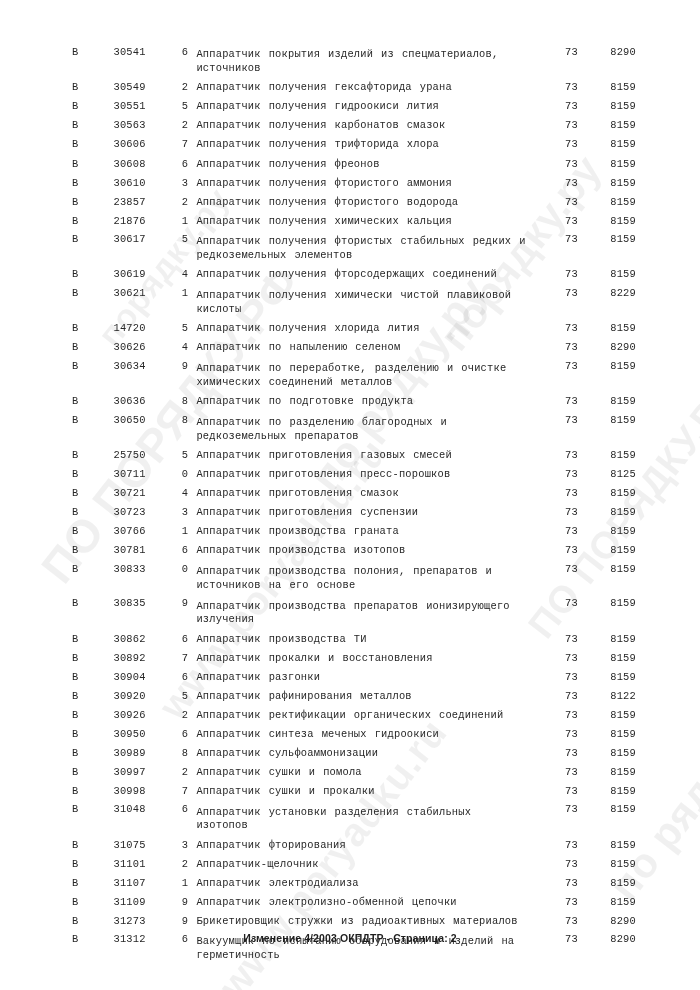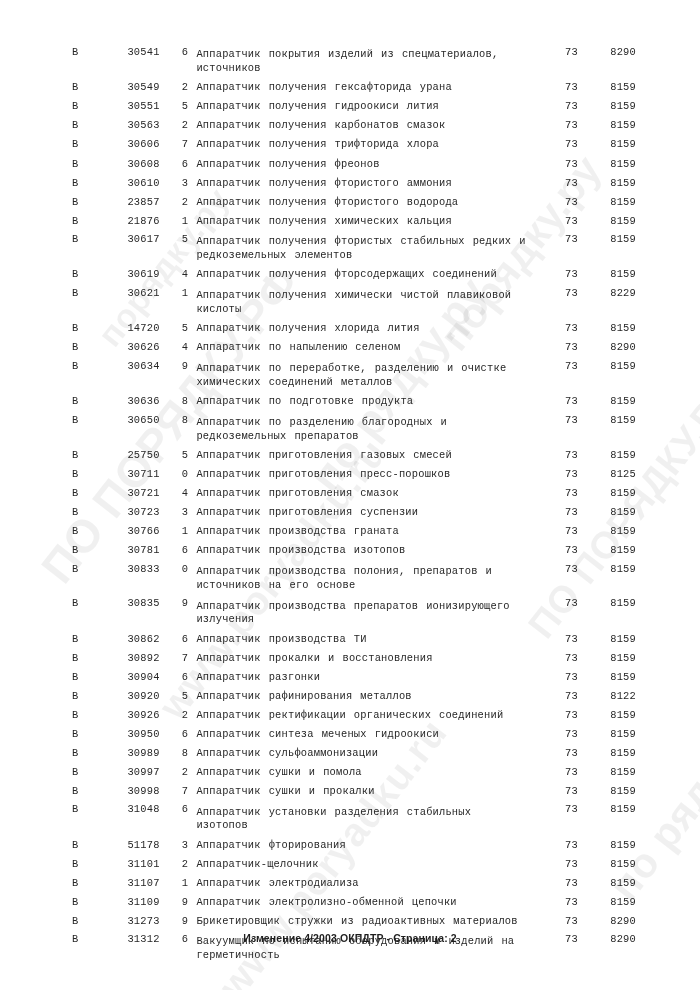--- a/index.html
+++ b/index.html
@@ -66,21 +66,21 @@
   col.c-check   { width: 22px;  }
   col.c-name    { width: 322px; }
   col.c-cat     { width: 46px;  }
   col.c-class   { width: 56px;  }
 
   td.letter {
     text-align: left;
     padding-left: 2px;
   }
   td.code {
-    text-align: center;
+    text-align: left;
     padding-right: 6px;
   }
   td.check {
     text-align: center;
   }
   td.name {
     text-align: left;
     padding-left: 9px;
     padding-right: 4px;
     word-spacing: 1.5px;
@@ -420,21 +420,21 @@
         <tr class="row multiline">
           <td class="letter">В</td>
           <td class="code">31048</td>
           <td class="check">6</td>
           <td class="name">Аппаратчик установки разделения стабильных изотопов</td>
           <td class="cat">73</td>
           <td class="cls">8159</td>
         </tr>
         <tr class="row">
           <td class="letter">В</td>
-          <td class="code">51178</td>
+          <td class="code">31075</td>
           <td class="check">3</td>
           <td class="name">Аппаратчик фторирования</td>
           <td class="cat">73</td>
           <td class="cls">8159</td>
         </tr>
         <tr class="row">
           <td class="letter">В</td>
           <td class="code">31101</td>
           <td class="check">2</td>
           <td class="name">Аппаратчик-щелочник</td>

